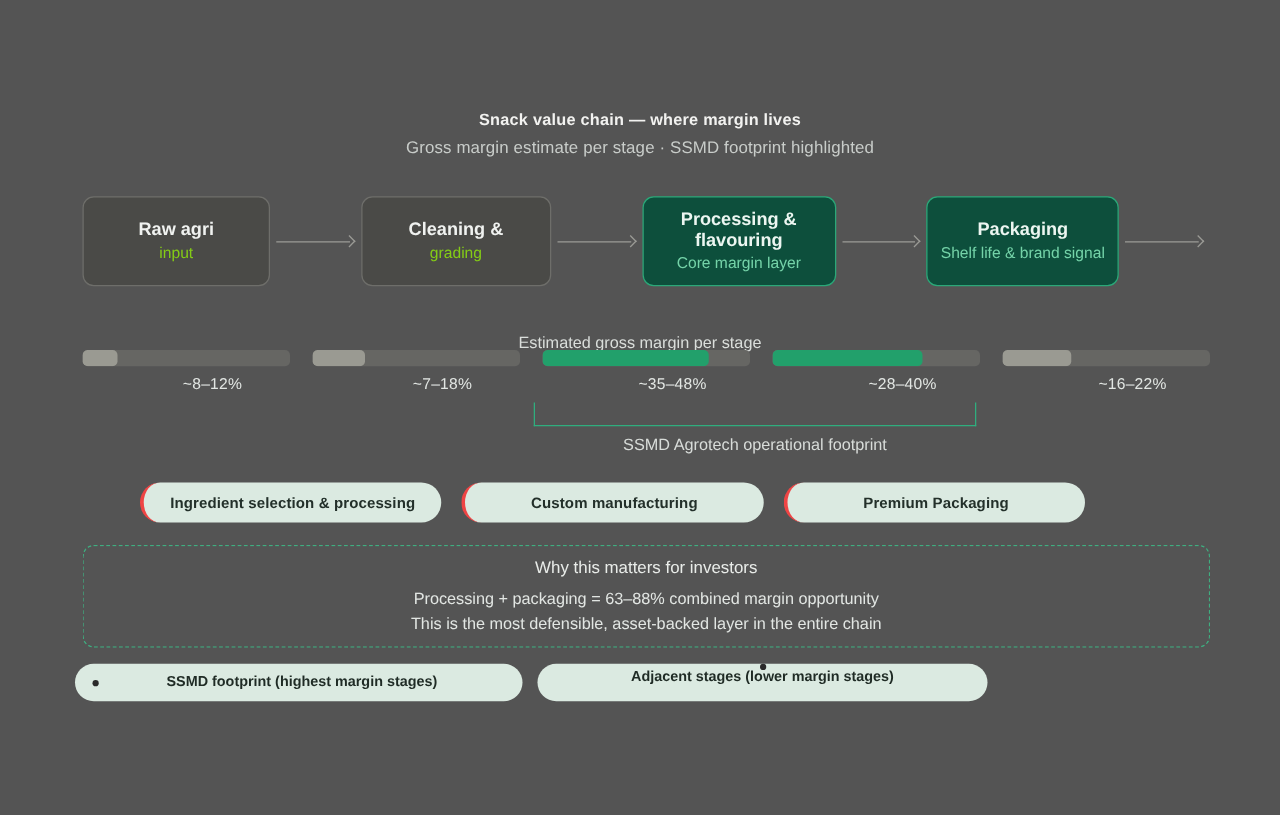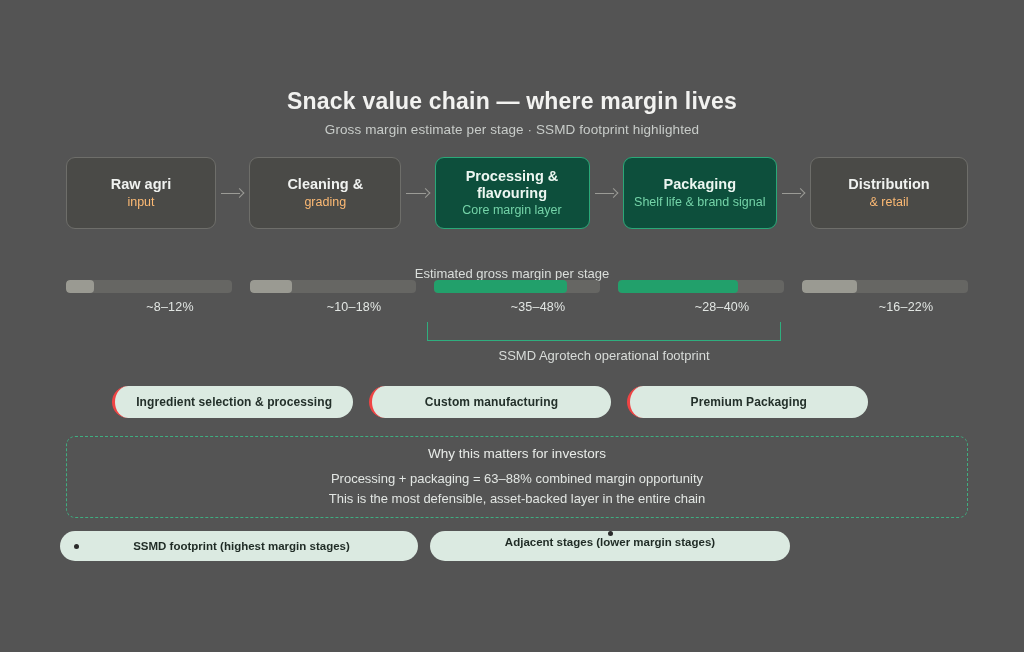--- a/index.html
+++ b/index.html
@@ -22,21 +22,21 @@
 
   
   .header {
     position: absolute;
     top: 88px;
     left: 0;
     width: 100%;
     text-align: center;
   }
   .title {
-    font-size: 23px;
+    font-size: 13px;
     font-weight: bold;
     color: #f2f2f0;
     letter-spacing: 0.2px;
   }
   .subtitle {
     margin-top: 7px;
     font-size: 13.5px;
     color: #c8ccc9;
     letter-spacing: 0.1px;
   }
@@ -71,21 +71,21 @@
   }
   .stage-title {
     font-size: 14.5px;
     font-weight: bold;
     color: #f0f2f0;
     line-height: 1.18;
   }
   .stage.hl .stage-title { color: #ecf6f1; }
   .stage-sub {
     font-size: 12.5px;
-    color: #fdba74;
+    color: #84cc16;
     line-height: 1.2;
     margin-top: 1px;
   }
   .stage.hl .stage-sub { color: #74d3a8; }
 
   .w1 { width: 150px; }
   .w2 { width: 152px; }
   .w3 { width: 155px; }
   .w4 { width: 154px; }
   .w5 { width: 158px; }
@@ -298,43 +298,39 @@
 
     <div class="arrow"></div>
 
     <div class="stage hl w4">
       <div class="stage-title">Packaging</div>
       <div class="stage-sub">Shelf life &amp; brand signal</div>
     </div>
 
     <div class="arrow"></div>
 
-    <div class="stage plain w5">
-      <div class="stage-title">Distribution</div>
-      <div class="stage-sub">&amp; retail</div>
-    </div>
 
   </div>
 
   <div class="margin-caption">Estimated gross margin per stage</div>
 
   <div class="bars-row">
 
     <div class="bar-cell">
       <div class="bar-track">
         <div class="bar-fill" style="width: 17%;"></div>
       </div>
       <div class="bar-label">~8–12%</div>
     </div>
 
     <div class="bar-cell">
       <div class="bar-track">
         <div class="bar-fill" style="width: 25%;"></div>
       </div>
-      <div class="bar-label">~10–18%</div>
+      <div class="bar-label">~7–18%</div>
     </div>
 
     <div class="bar-cell">
       <div class="bar-track">
         <div class="bar-fill green" style="width: 80%;"></div>
       </div>
       <div class="bar-label">~35–48%</div>
     </div>
 
     <div class="bar-cell">

